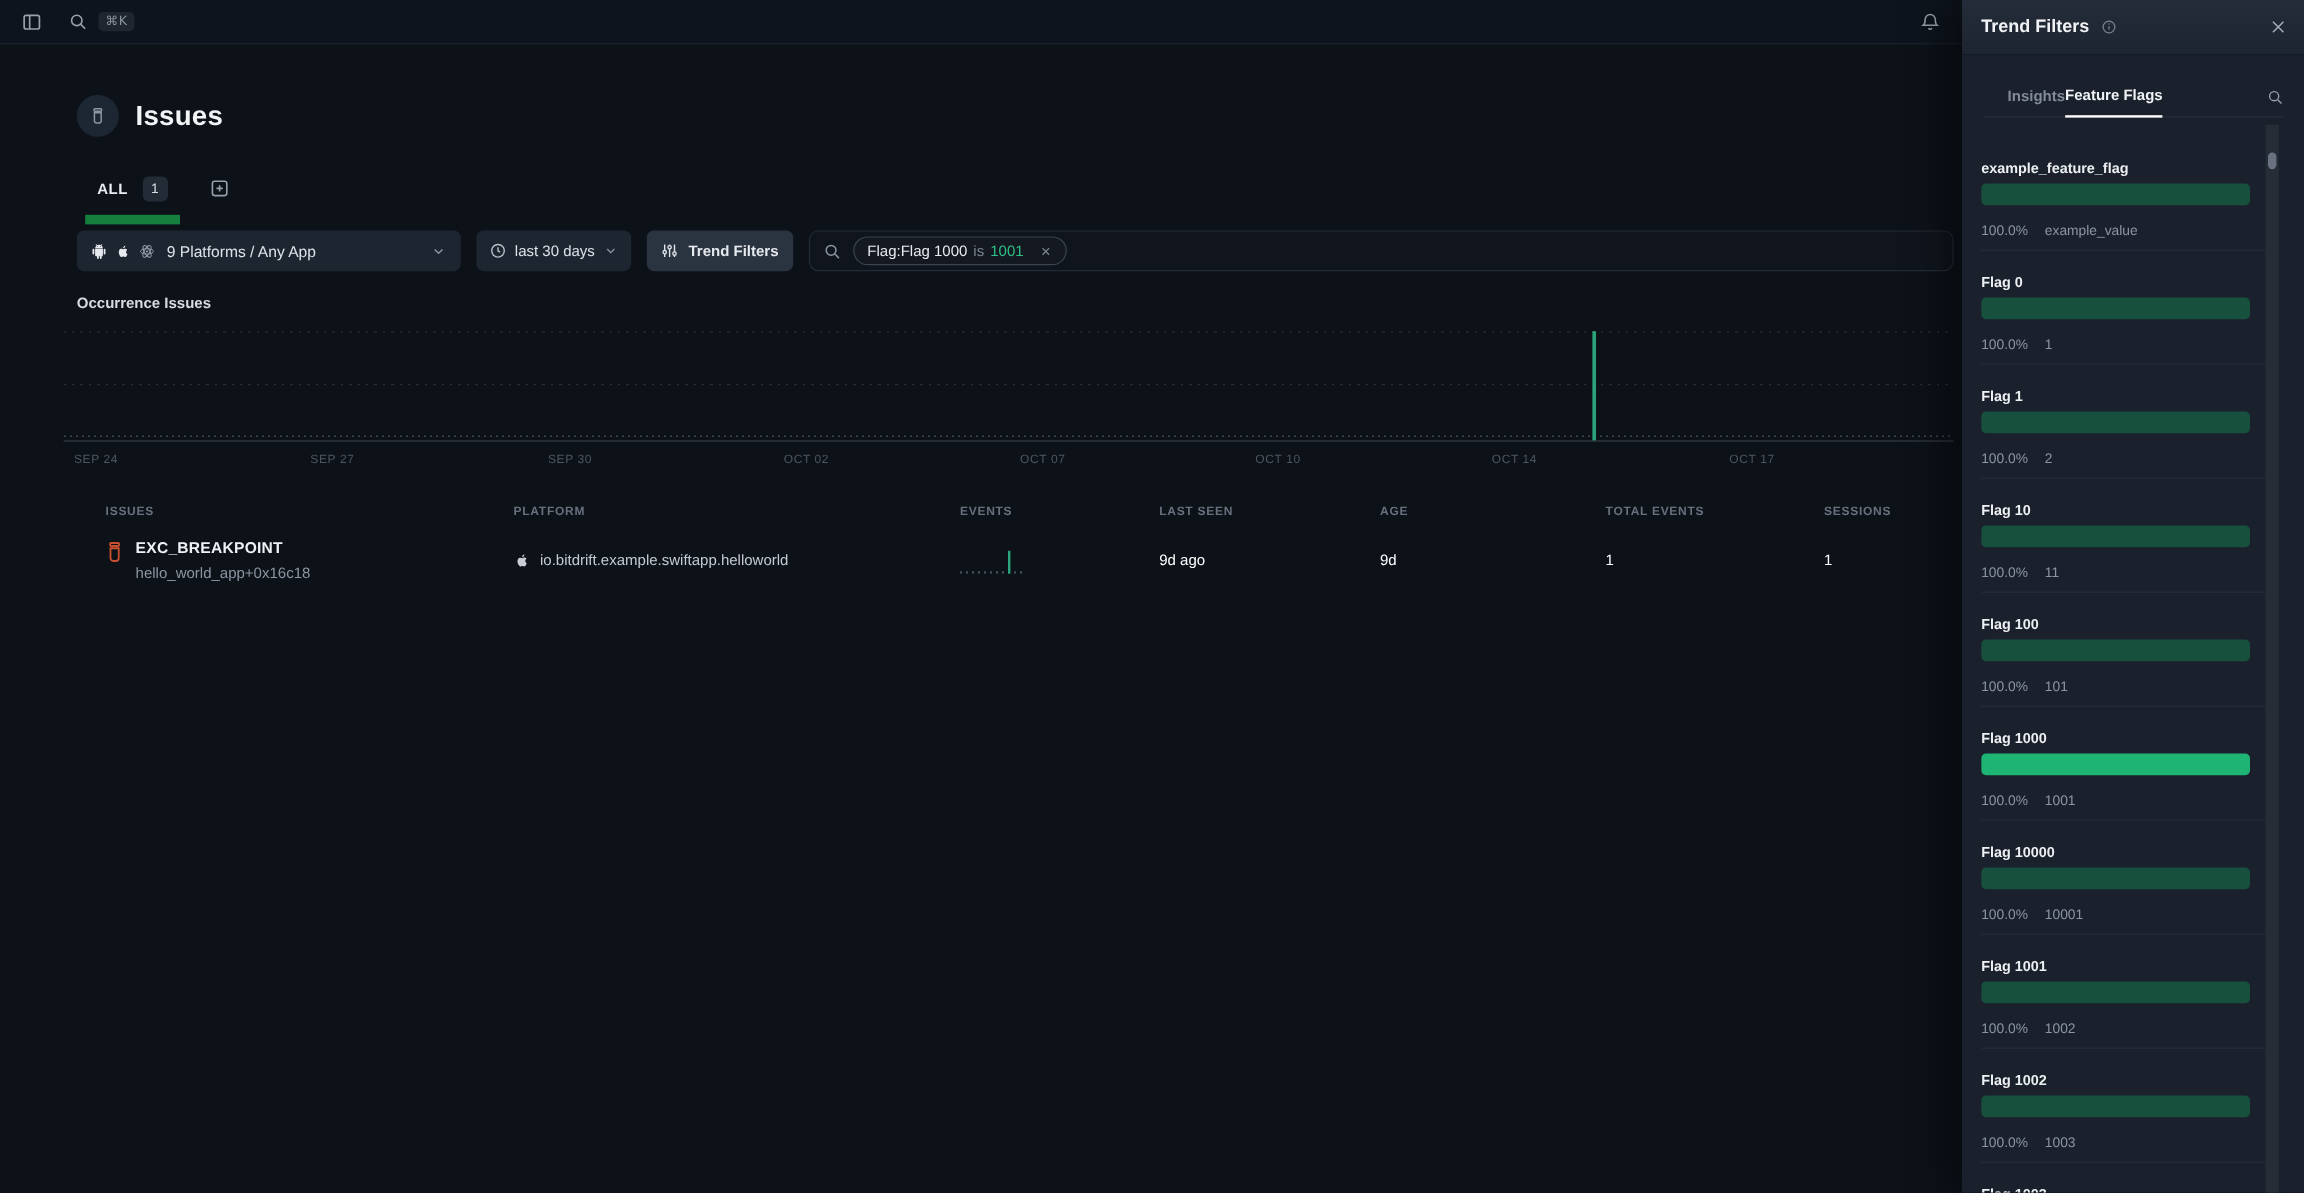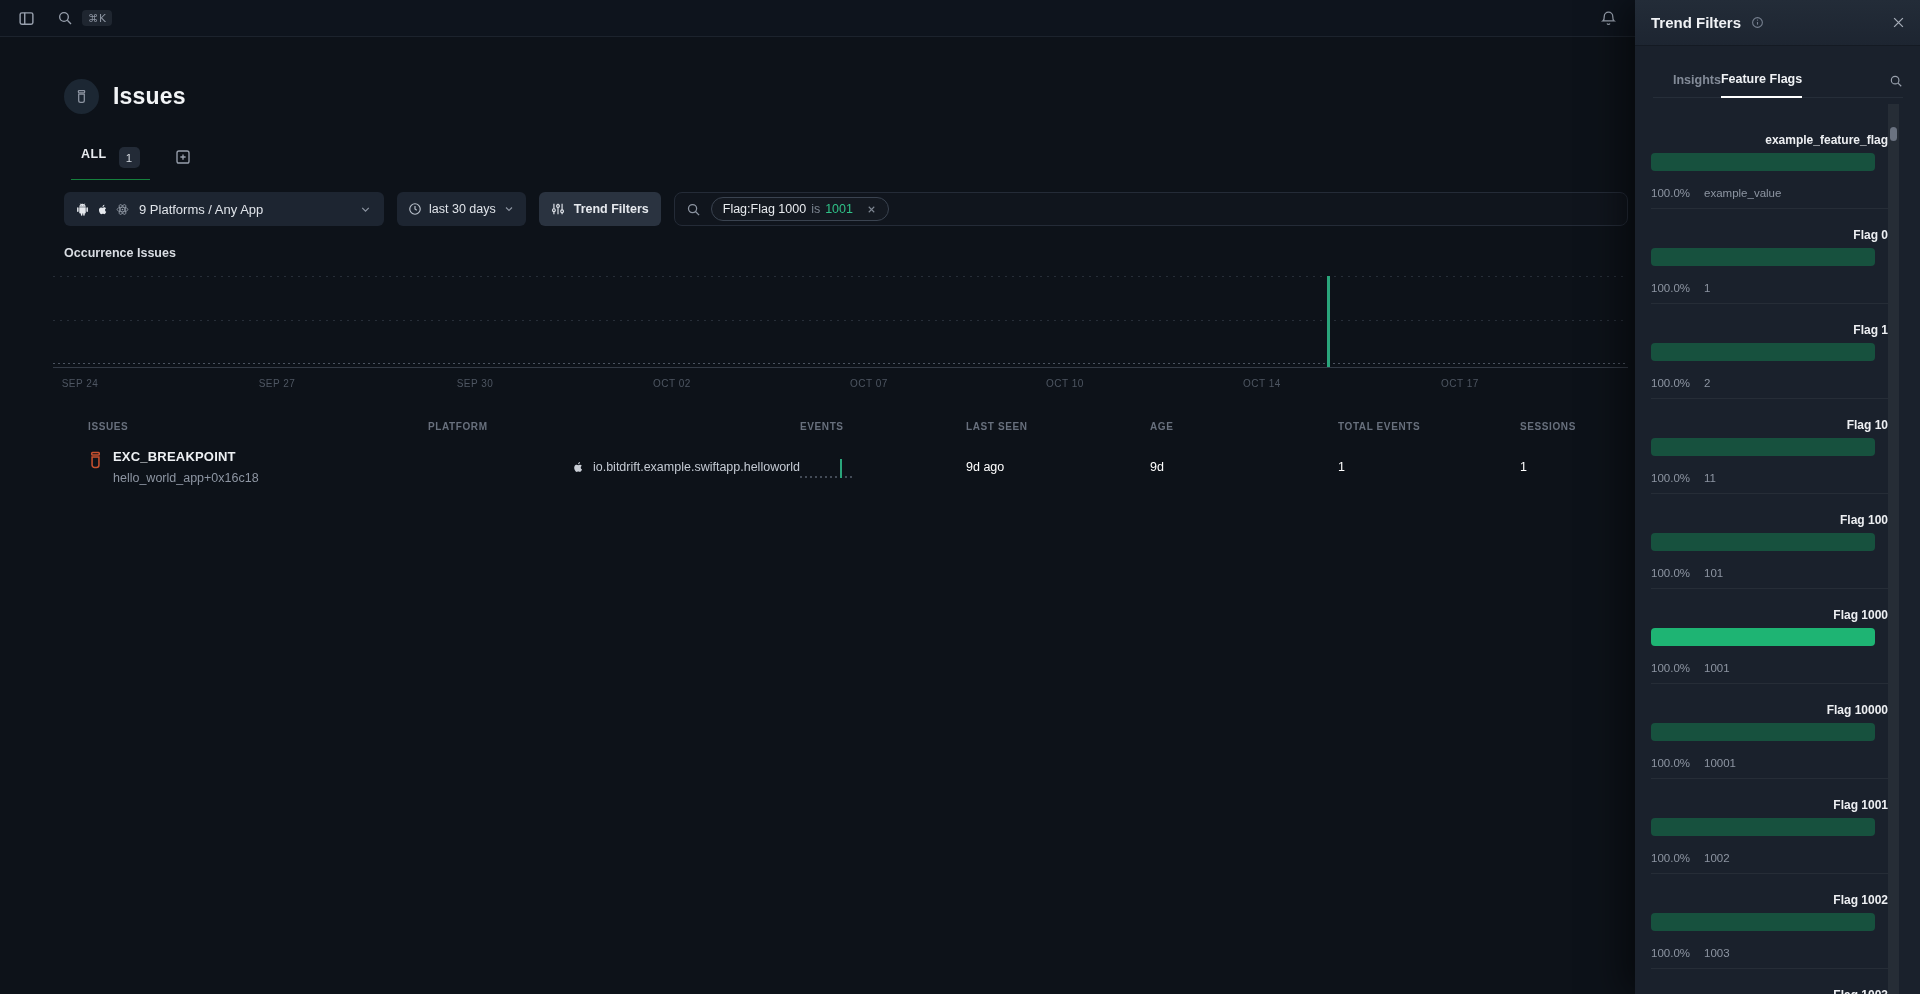--- a/index.html
+++ b/index.html
@@ -27,22 +27,22 @@
   .page-header { position:absolute; left:64px; top:79px; display:flex; align-items:center; gap:14px; }
   .page-icon-circle {
     width:35px; height:35px; border-radius:50%; background:#1c2733;
     display:flex; align-items:center; justify-content:center; color:#8d95a2;
   }
   .page-title { font-size:23px; font-weight:700; color:#f2f4f6; letter-spacing:.2px; }
 
   
   .tabs-row { position:absolute; left:71px; top:147px; display:flex; align-items:flex-start; }
   .tab-all {
-    display:flex; gap:12px; padding:0 10px 11px;
-    border-bottom:1px solid #15803d; cursor:pointer;
+    display:flex; align-items:center; gap:12px; padding:0 10px 11px;
+    border-bottom:8px solid #15803d; cursor:pointer;
   }
   .tab-all-label { font-size:12.5px; font-weight:700; letter-spacing:.4px; color:#e9ecf0; }
   .tab-count {
     min-width:21px; height:21px; border-radius:5px; background:#232b37; color:#d7dce2;
     font-size:11.5px; display:flex; align-items:center; justify-content:center; padding:0 6px;
   }
   .tab-add { margin-left:24px; margin-top:1px; color:#98a0ad; cursor:pointer; }
 
   
   .filter-row { position:absolute; left:64px; top:192px; width:1564px; height:34px; display:flex; gap:13px; }
@@ -85,21 +85,21 @@
 
   
   .tbl-grid { padding-left:88px; display:grid; grid-template-columns:340px 372px 166px 184px 188px 182px 1fr; }
   .table-header { position:absolute; left:0; top:421px; width:1635px; font-size:10px; font-weight:700;
     letter-spacing:.6px; color:#68707d; }
   .table-row { position:absolute; left:0; top:449px; width:1635px; align-items:center; cursor:pointer; }
   .issue-cell { display:flex; gap:10px; align-items:flex-start; }
   .issue-jar { margin-top:2px; color:#c9512f; }
   .issue-name { font-size:13px; font-weight:700; color:#eef1f4; letter-spacing:.2px; }
   .issue-detail { margin-top:7px; font-size:12.5px; color:#8d95a2; }
-  .platform-cell { display:flex; align-items:center; gap:8px; color:#c4cad3; font-size:12.5px;justify-content:flex-end; }
+  .platform-cell { display:flex; align-items:center; gap:8px; color:#c4cad3; font-size:12.5px; }
   .cell-text { font-size:12.5px; color:#ffffff; }
   .sparkline { position:relative; width:54px; height:21px; }
   .sparkline .base { position:absolute; left:0; right:0; bottom:0; height:2px;
     background:repeating-linear-gradient(90deg,#434b57 0 2px,transparent 2px 5px); }
   .sparkline .spike { position:absolute; right:12px; bottom:0; width:2.5px; height:19px; background:#2aa57b; }
 
   
   .panel {
     position:absolute; right:0; top:0; width:285px; height:994px; background:#1a212c;
     box-shadow:-12px 0 34px rgba(0,0,0,.5); z-index:5;
@@ -113,21 +113,21 @@
   .panel-close { margin-left:auto; color:#a6adb8; cursor:pointer; display:flex; }
   .panel-tabs {
     margin:20px 17px 0 18px; display:flex; align-items:flex-end; 
     border-bottom:1px solid #262e39; height:32px;
   }
   .panel-tab { font-size:12.5px; padding-bottom:10px; cursor:pointer; }
   .panel-tab.inactive { color:#838b98; font-weight:600; margin-left:20px; }
   .panel-tab.active { color:#f0f2f5; font-weight:700; border-bottom:2px solid #ffffff; margin-bottom:-1px; }
   .panel-search { margin-left:auto; padding-bottom:9px; color:#99a1ad; cursor:pointer; }
 
-  .flag-list { position:absolute; left:16px; top:100px; bottom:0; width:237px; overflow:hidden; padding-top:14px;text-align:right; }
+  .flag-list { position:absolute; left:16px; top:100px; bottom:0; width:237px; overflow:hidden; padding-top:14px; }
   .flag-item { height:95px; border-bottom:1px solid #262d37; padding-top:19px; }
   .flag-item:last-child { border-bottom:none; }
   .flag-name { font-size:12px; font-weight:700; color:#edeff2; height:15px; }
   .flag-bar { margin-top:5px; width:224px; height:18px; border-radius:4px; background:#17513e; }
   .flag-item.highlight .flag-bar { background:#1eb473; }
   .flag-meta { margin-top:16px; display:flex; gap:14px; font-size:11.5px; color:#8d95a2; height:15px; }
 
   .scrollbar-track {
     position:absolute; right:21px; top:104px; bottom:0; width:11px; background:#262d36;
   }

